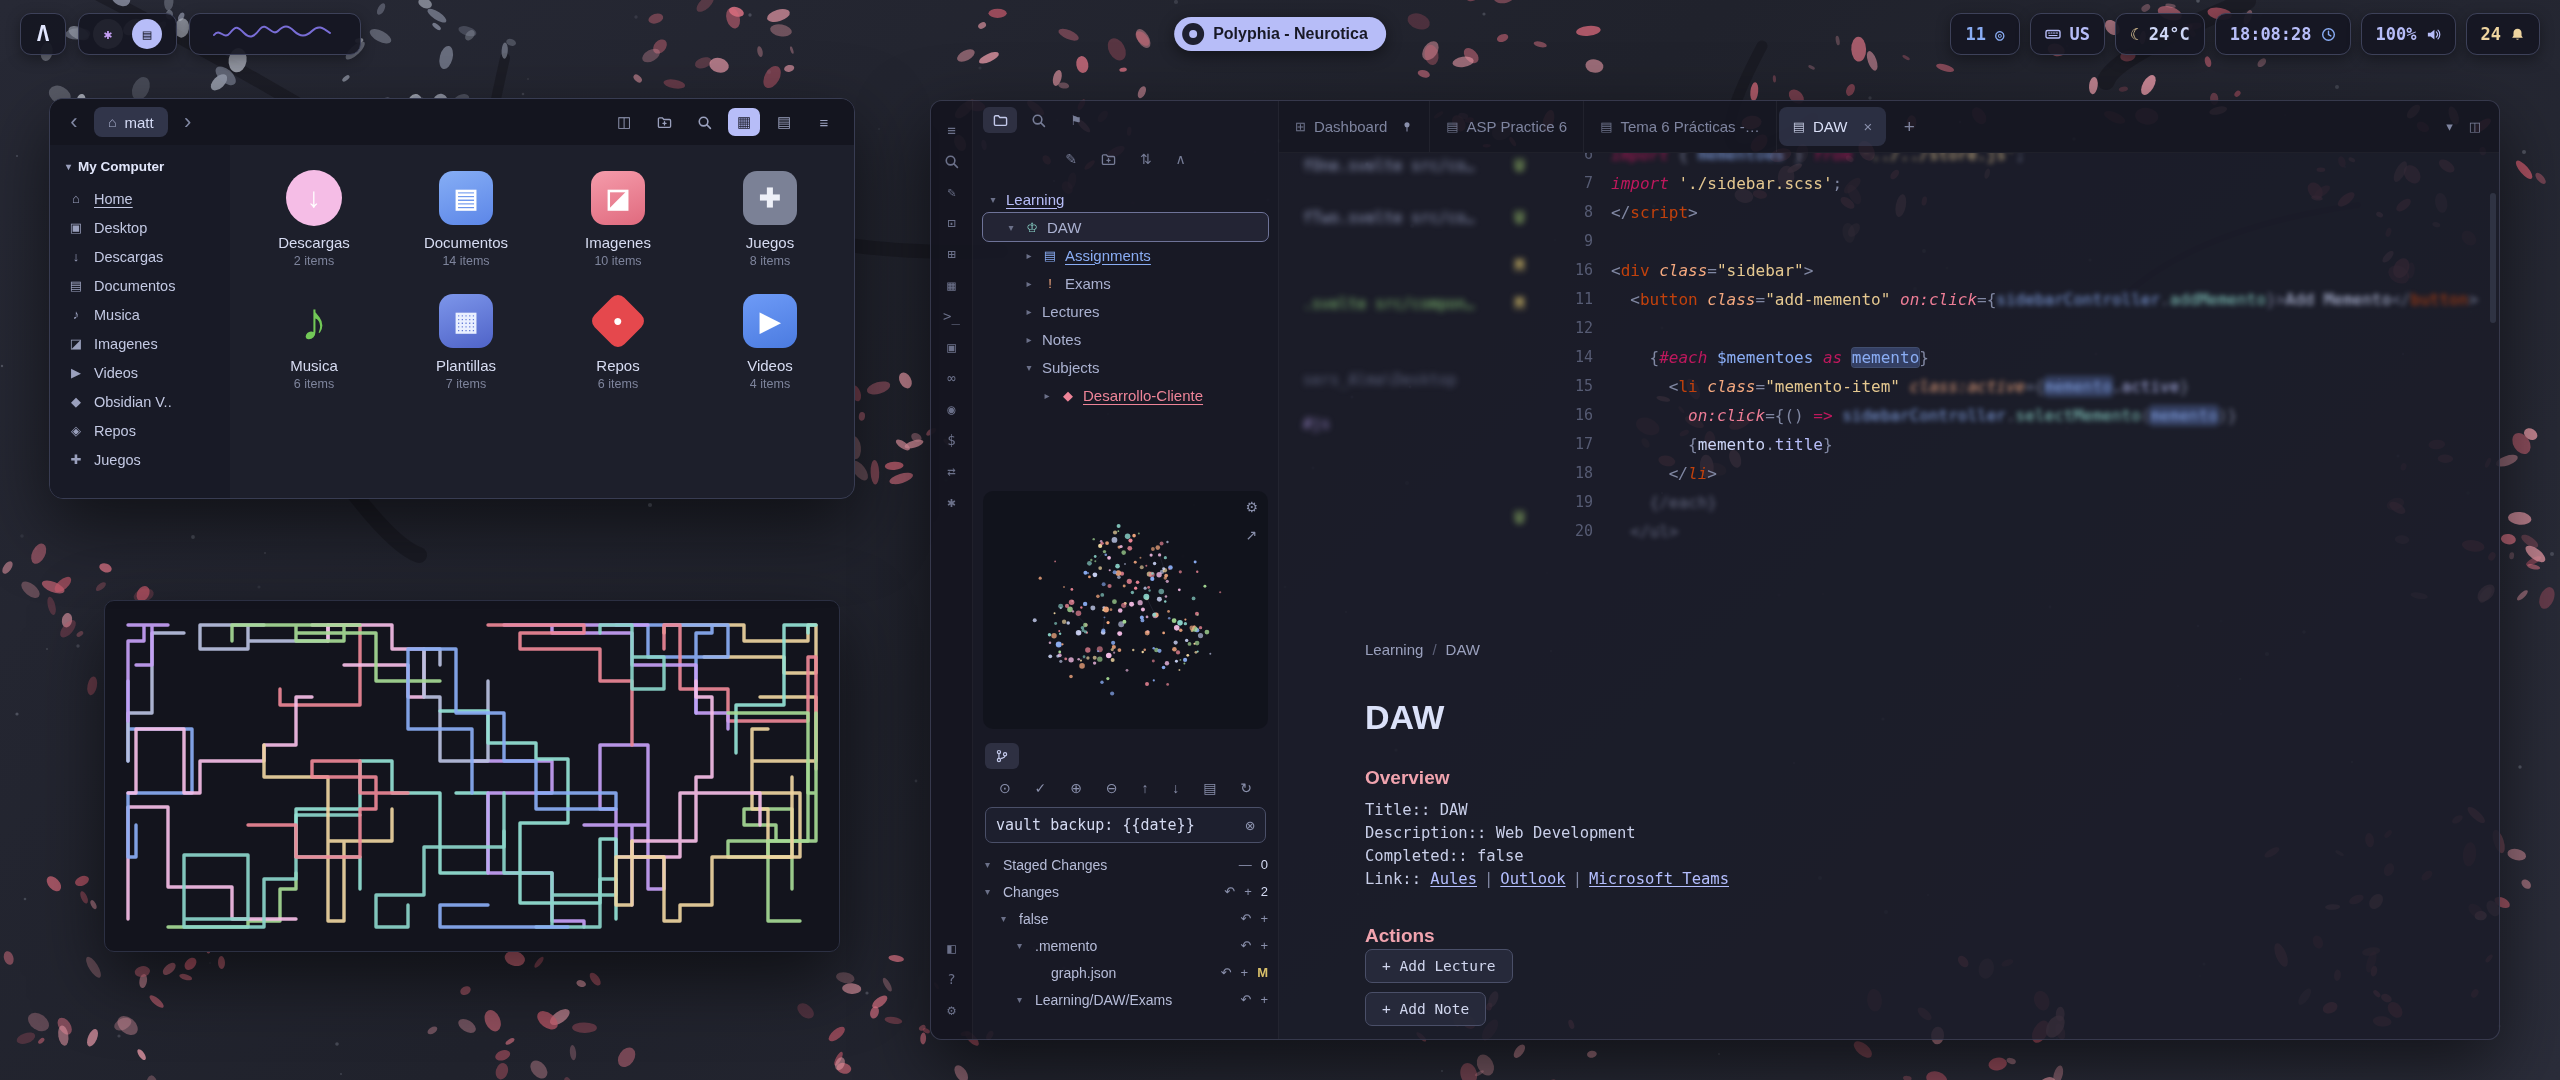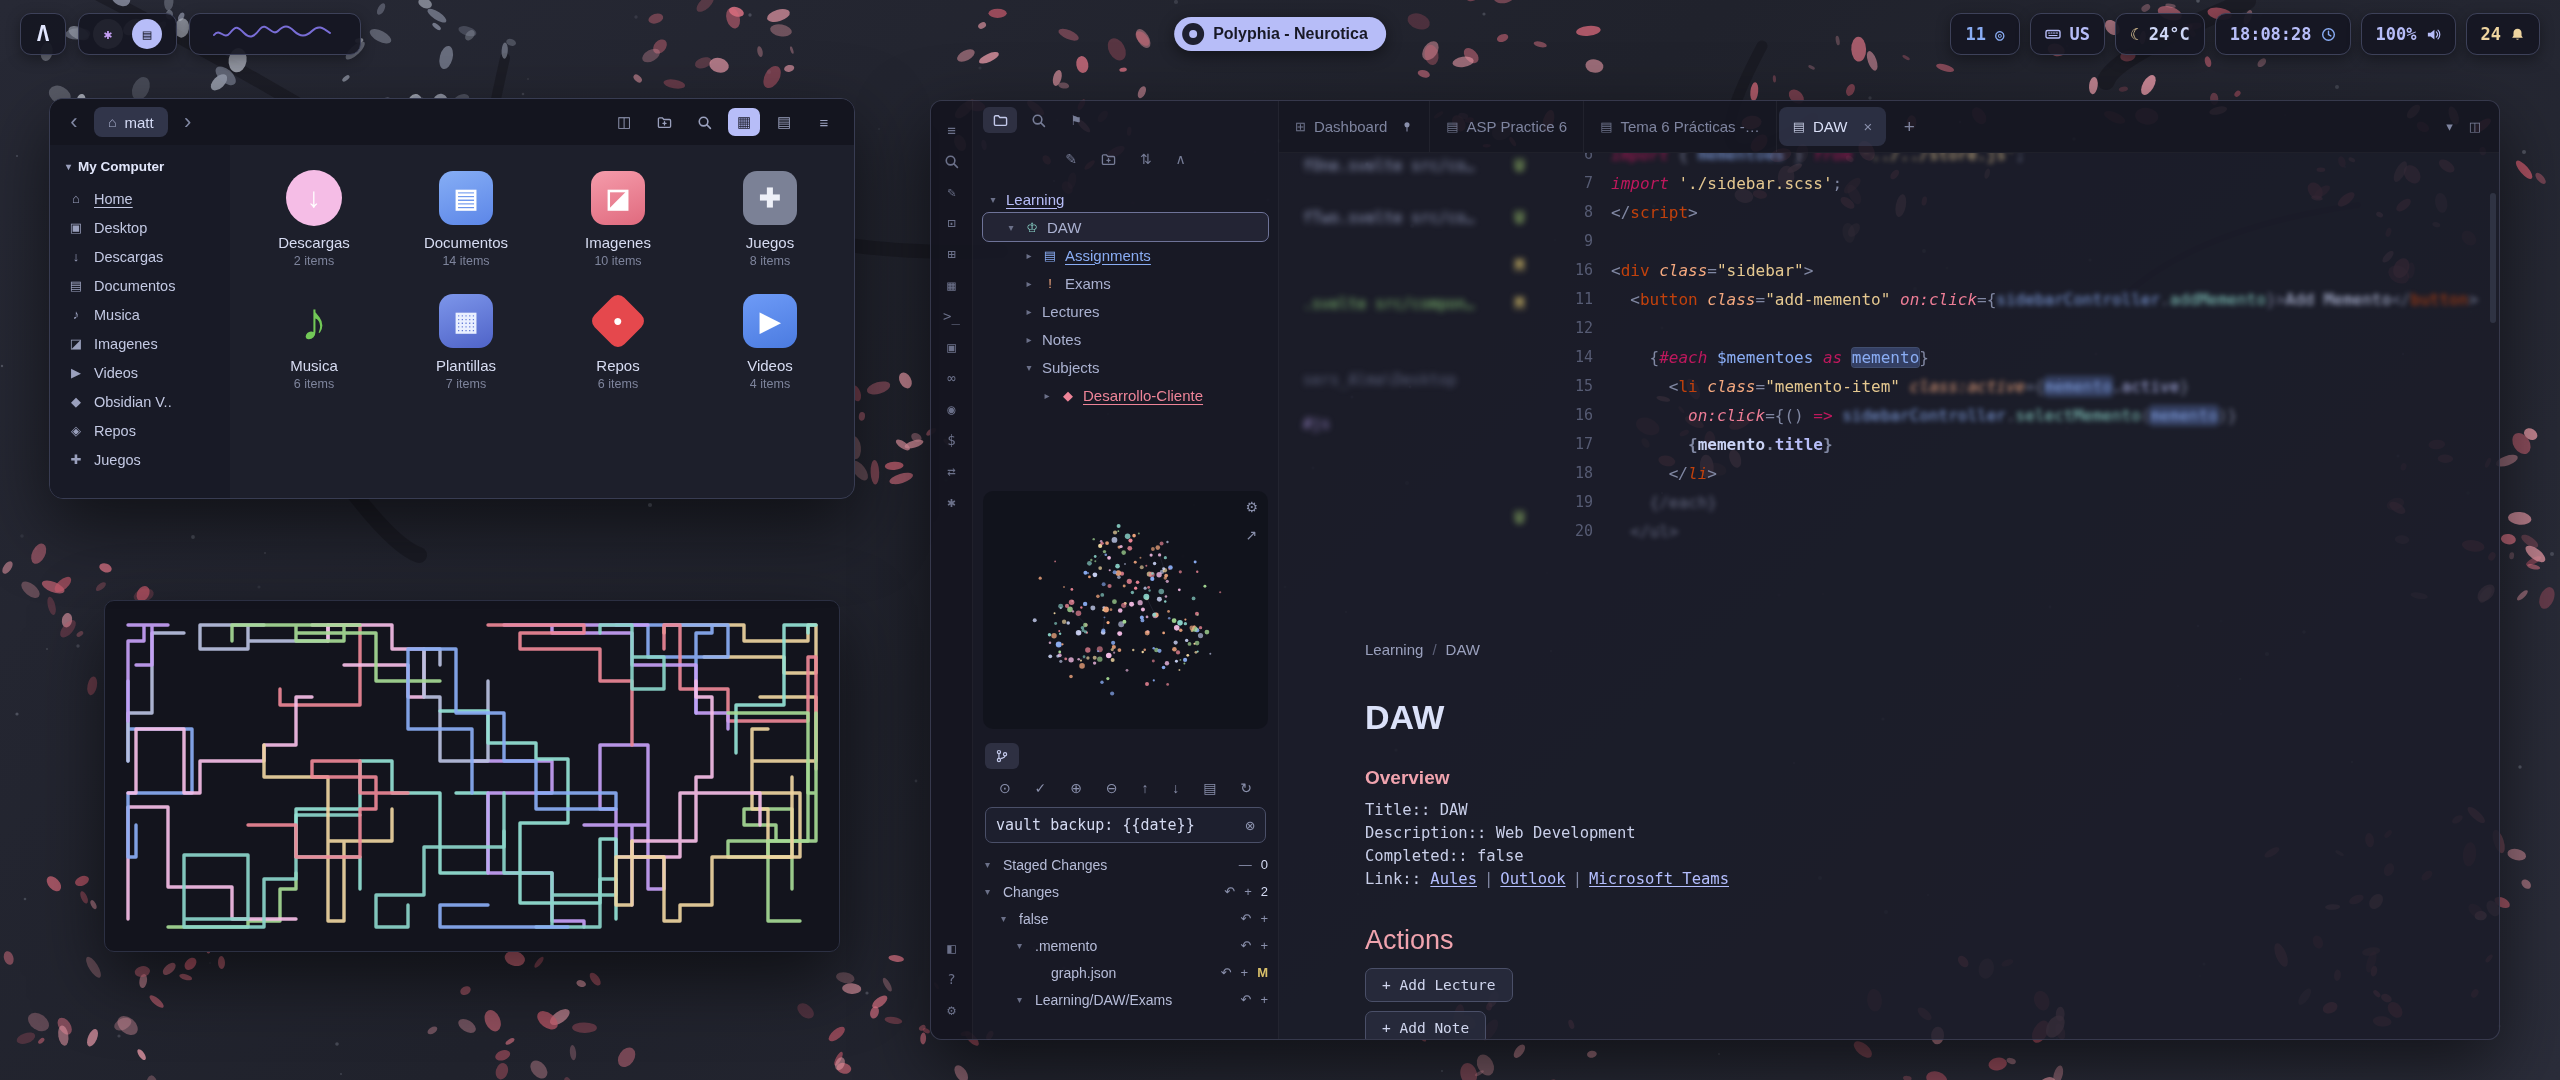--- a/index.html
+++ b/index.html
@@ -137,21 +137,21 @@
   .tk-txt{color:#cad3f5}
   .tk-dim{color:#6b7089}
   .hl{background:rgba(99,128,210,.35);border-radius:3px;box-shadow:0 0 0 1px rgba(138,173,244,.35)}
   .blur{filter:blur(2.6px);opacity:.9}
 
   .note{position:absolute;left:86px;top:488px;width:800px}
   .nb{font-size:15px;color:#9aa0bd;display:flex;gap:9px}
   .nb .sep{color:#5d6178}
   .note h1{font-size:34px;font-weight:bold;color:#dbe1f9;margin:40px 0 0}
   .note h3{font-size:19px;font-weight:bold;color:#f0a3ae;margin:30px 0 10px}
-  .note h2{font-size:27px;font-weight:normal;color:#f0a3ae;margin:34px 0 12px}
+  .note h2{font-size:19px;font-weight:bold;color:#f0a3ae;margin:34px 0 2px}
   .prop{font:15.5px "DejaVu Sans Mono",monospace;line-height:23px;color:#c9cfe9}
   .lnk{color:#b4befe;text-decoration:underline;text-underline-offset:2px}
   .psep{color:#8087a2;padding:0 7px}
   .abtns{display:flex;flex-direction:column;gap:9px}
   .abtn{display:inline-flex;background:rgba(40,43,60,.9);border:1px solid #4a4f68;border-radius:7px;padding:8px 16px;
         font:14.5px "DejaVu Sans Mono",monospace;color:#d0d6ee;width:fit-content}
   .obs-scroll{position:absolute;right:3px;top:40px;width:6px;height:130px;background:rgba(120,130,160,.22);border-radius:3px}
 </style>
 </head>
 <body>
@@ -1551,21 +1551,21 @@
           <div class="crow"><span class="ln">6</span><span style="white-space: pre;"><span class="tk-kw blur">import </span><span class="tk-punc blur">{ </span><span class="tk-var blur">mementoes</span><span class="tk-punc blur"> } </span><span class="tk-kw blur">from </span><span class="tk-str blur">'../../store.js'</span><span class="tk-punc blur">;</span></span></div>
           <div class="crow"><span class="ln">7</span><span style="white-space: pre;"><span class="tk-kw">import </span><span class="tk-str">'./sidebar.scss'</span><span class="tk-punc">;</span></span></div>
           <div class="crow"><span class="ln">8</span><span style="white-space: pre;"><span class="tk-punc">&lt;/</span><span class="tk-tag">script</span><span class="tk-punc">&gt;</span></span></div>
           <div class="crow"><span class="ln">9</span><span style="white-space: pre;"></span></div>
           <div class="crow"><span class="ln">16</span><span style="white-space: pre;"><span class="tk-punc">&lt;</span><span class="tk-tag">div</span><span class="tk-attr"> class</span><span class="tk-punc">=</span><span class="tk-str">"sidebar"</span><span class="tk-punc">&gt;</span></span></div>
           <div class="crow"><span class="ln">11</span><span style="white-space: pre;"><span class="tk-punc">  &lt;</span><span class="tk-tag">button</span><span class="tk-attr"> class</span><span class="tk-punc">=</span><span class="tk-str">"add-memento"</span><span class="tk-event"> on:click</span><span class="tk-punc">={</span><span class="tk-var blur">sidebarController</span><span class="tk-punc blur">.</span><span class="tk-fn blur">addMemento</span><span class="tk-punc blur">}&gt;</span><span class="tk-txt blur">Add Memento</span><span class="tk-punc blur">&lt;/</span><span class="tk-tag blur">button</span><span class="tk-punc blur">&gt;</span></span></div>
           <div class="crow"><span class="ln">12</span><span style="white-space: pre;"></span></div>
           <div class="crow"><span class="ln">14</span><span style="white-space: pre;"><span class="tk-punc">    {</span><span class="tk-kw">#each </span><span class="tk-var">$mementoes</span><span class="tk-kw"> as </span><span class="tk-var hl">memento</span><span class="tk-punc">}</span></span></div>
           <div class="crow"><span class="ln">15</span><span style="white-space: pre;"><span class="tk-punc">      &lt;</span><span class="tk-tag">li</span><span class="tk-attr"> class</span><span class="tk-punc">=</span><span class="tk-str">"memento-item"</span><span class="tk-attr blur"> class:active</span><span class="tk-punc blur">={</span><span class="tk-var hl blur">memento</span><span class="tk-prop blur">.active</span><span class="tk-punc blur">}</span></span></div>
           <div class="crow"><span class="ln">16</span><span style="white-space: pre;"><span class="tk-event">        on:click</span><span class="tk-punc">={() </span><span class="tk-kw">=&gt; </span><span class="tk-var blur">sidebarController</span><span class="tk-punc blur">.</span><span class="tk-fn blur">selectMemento</span><span class="tk-punc blur">(</span><span class="tk-var hl blur">memento</span><span class="tk-punc blur">)}</span></span></div>
-          <div class="crow"><span class="ln">17</span><span style="white-space: pre; font-weight: bold;"><span class="tk-punc">        {</span><span class="tk-txt">memento</span><span class="tk-punc">.</span><span class="tk-prop">title</span><span class="tk-punc">}</span></span></div>
+          <div class="crow"><span class="ln">17</span><span style="white-space: pre;"><span class="tk-punc">        {</span><span class="tk-txt">memento</span><span class="tk-punc">.</span><span class="tk-prop">title</span><span class="tk-punc">}</span></span></div>
           <div class="crow"><span class="ln">18</span><span style="white-space: pre; font-style: italic;"><span class="tk-punc">      &lt;/</span><span class="tk-tag">li</span><span class="tk-punc">&gt;</span></span></div>
           <div class="crow"><span class="ln">19</span><span style="white-space: pre;"><span class="tk-dim blur">    {/each}</span></span></div>
           <div class="crow"><span class="ln">20</span><span style="white-space: pre;"><span class="tk-dim blur">  &lt;/ul&gt;</span></span></div>
         </div>
       <div class="note">
         <div class="nb" id="note-crumb">
             <span>Learning</span>
             <span class="sep">/</span>
             <span>DAW</span>
           </div>

